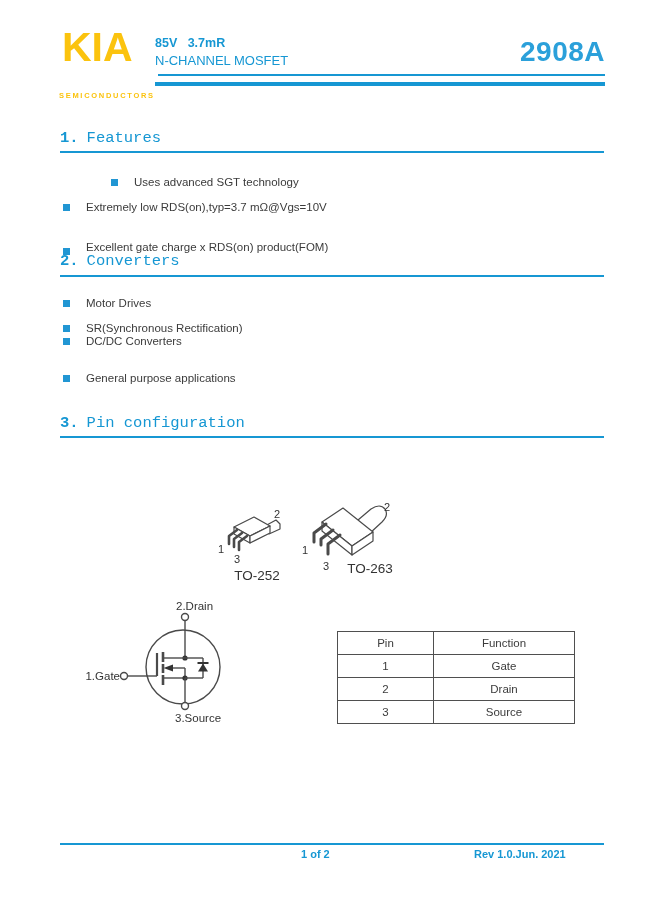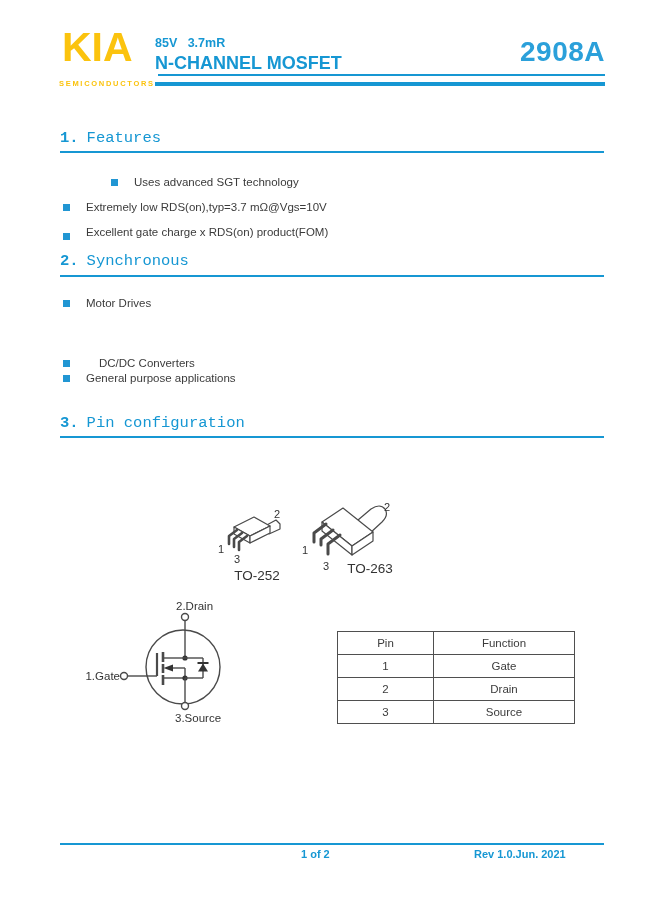--- a/index.html
+++ b/index.html
@@ -12,32 +12,32 @@
     margin:0 auto;
   }
   .abs{position:absolute;}
   
   .logo{
     left:62px;top:27px;
     font-size:41px;font-weight:700;letter-spacing:0px;
     color:#FBC30E;line-height:1;
   }
   .logo-sub{
-    left:59px;top:79px;
+    left:59px;top:91px;
     font-size:7.5px;font-weight:700;letter-spacing:1.7px;
     color:#FBC30E;
   }
   .hdr-spec{
     left:155px;top:36px;
     font-size:12.5px;font-weight:700;color:#1697D3;
     white-space:pre;line-height:1.25;
   }
   .hdr-type{
     left:155px;top:53px;
-    font-size:18px;font-weight:700;color:#1697D3;
+    font-size:13px;font-weight:400;color:#1697D3;
   }
   .part-number{
     right:44px;top:36px;
     font-size:28px;font-weight:700;color:#2BA0DA;
     letter-spacing:0.5px;
   }
   .hdr-rule-thin{left:158px;top:74px;width:447px;height:2px;background:#1697D3;}
   .hdr-rule-thick{left:155px;top:82px;width:450px;height:4px;background:#1697D3;}
   
   .sec-head{
@@ -99,35 +99,39 @@
   <div class="abs sec-rule" style="top:151px;"></div>
 
   <div class="abs bullet" style="top:176px;padding-left:48px;">
     <span class="sq"></span>
     <span class="txt">Uses advanced SGT technology</span>
   </div>
   <div class="abs bullet" style="top:201px;">
     <span class="sq"></span>
     <span class="txt">Extremely low RDS(on),typ=3.7 mΩ@Vgs=10V</span>
   </div>
-  <div class="abs bullet" style="top:226px;align-items:flex-end;">
+  <div class="abs bullet" style="top:241px;align-items:flex-end;">
     <span class="sq"></span>
     <span class="txt">Excellent gate charge x RDS(on) product(FOM)</span>
   </div>
 
   <div class="abs sec-head" style="top:252px;">
-    <span class="num">2.</span><span class="ttl">Synchronous</span>
+    <span class="num">2.</span><span class="ttl">Converters</span>
   </div>
   <div class="abs sec-rule" style="top:275px;"></div>
 
   <div class="abs bullet" style="top:297px;">
     <span class="sq"></span>
     <span class="txt">Motor Drives</span>
   </div>
-  <div class="abs bullet" style="top:357px;gap:13px;">
+  <div class="abs bullet" style="top:322px;">
+    <span class="sq"></span>
+    <span class="txt">SR(Synchronous Rectification)</span>
+  </div>
+  <div class="abs bullet" style="top:335px;">
     <span class="sq"></span>
     <span class="txt">DC/DC Converters</span>
   </div>
   <div class="abs bullet" style="top:372px;justify-content:space-between;">
     <span class="sq"></span>
     <span class="txt">General purpose applications</span>
   </div>
 
   <div class="abs sec-head" style="top:414px;">
     <span class="num">3.</span><span class="ttl">Pin configuration</span>

